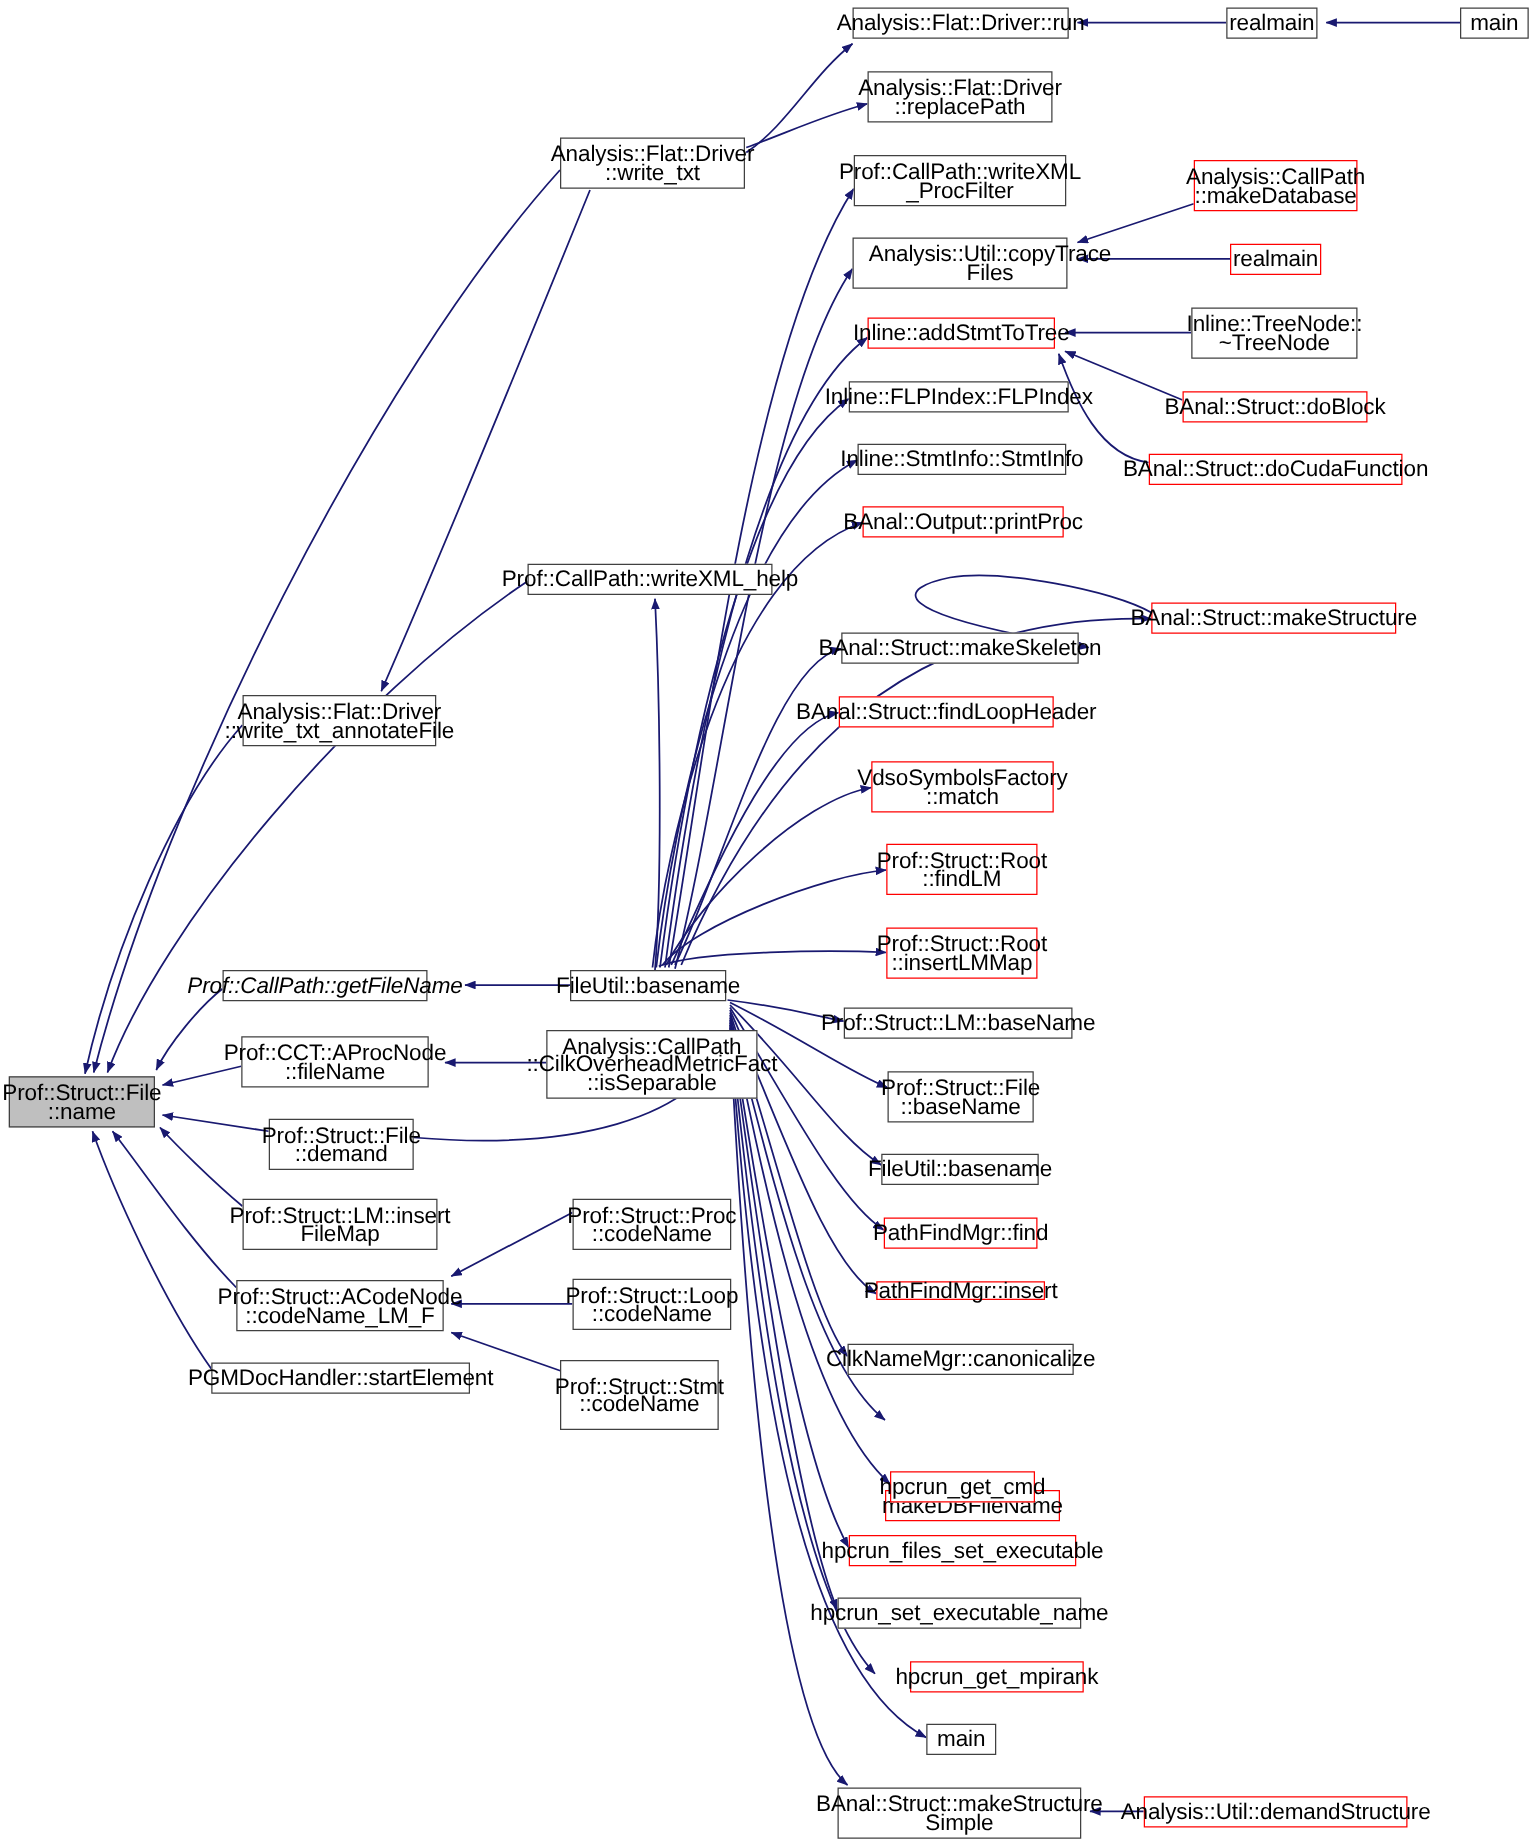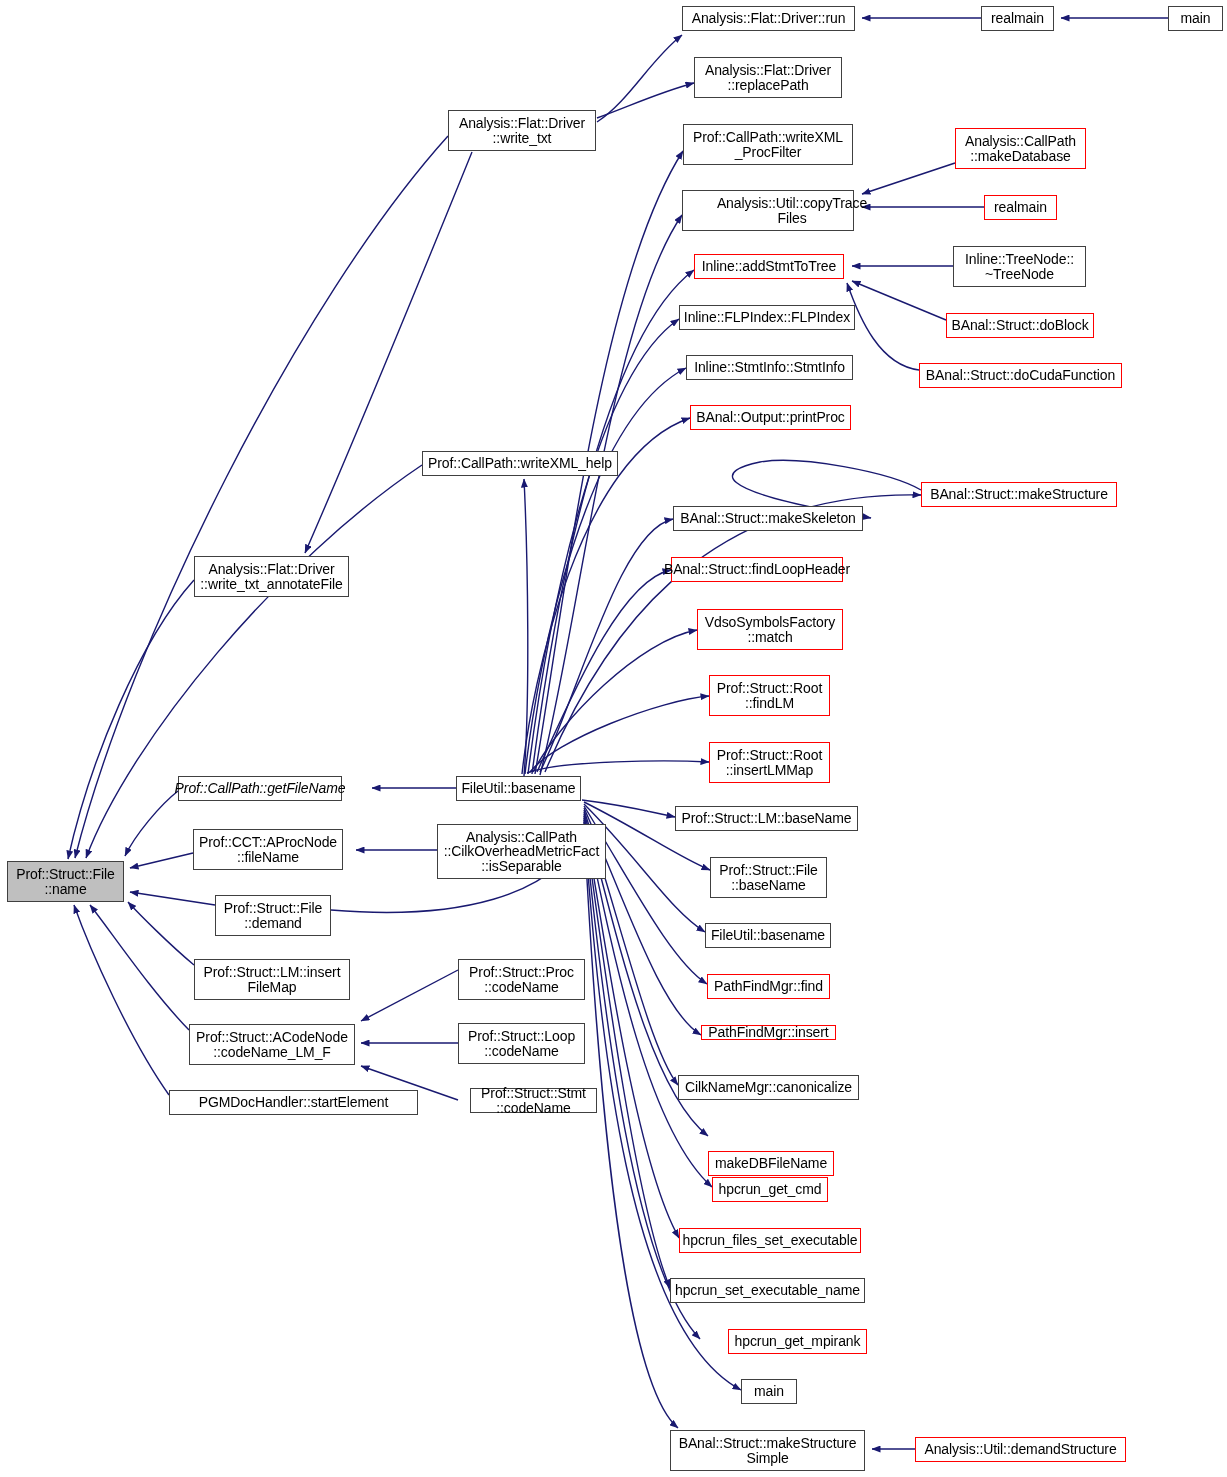--- a/index.html
+++ b/index.html
@@ -27,21 +27,21 @@
   .node {
     position: absolute;
     box-sizing: border-box;
     display: flex;
     align-items: center;
     justify-content: center;
     text-align: center;
     background: #ffffff;
     border: 1px solid #404040;
     color: #000000;
-    font-size: 14px;
+    font-size: 18px;
     line-height: 14.5px;
     letter-spacing: -0.1px;
     white-space: pre-line;
     z-index: 5;
   }
   .node.red {
     border: 1px solid #ff0000;
   }
   .node.focus {
     background: #bfbfbf;
@@ -150,21 +150,21 @@
       <div class="node red" style="left: 709px; top: 742px; width: 121px; height: 41px;">Prof::Struct::Root
 ::insertLMMap</div>
       <div class="node" style="left: 456px; top: 776px; width: 125px; height: 25px;">FileUtil::basename</div>
       <div class="node" style="left: 675px; top: 806px; width: 183px; height: 25px;">Prof::Struct::LM::baseName</div>
       <div class="node" style="left: 710px; top: 857px; width: 117px; height: 41px;">Prof::Struct::File
 ::baseName</div>
       <div class="node" style="left: 705px; top: 923px; width: 126px; height: 25px;">FileUtil::basename</div>
       <div class="node red" style="left: 707px; top: 974px; width: 123px; height: 25px;">PathFindMgr::find</div>
       <div class="node red" style="left: 701px; top: 1025px; width: 135px; height: 15px;">PathFindMgr::insert</div>
       <div class="node" style="left: 678px; top: 1075px; width: 181px; height: 25px;">CilkNameMgr::canonicalize</div>
-      <div class="node red" style="left: 708px; top: 1151px; width: 126px; height: 25px;">makeDBFileName</div>
+      <div class="node red" style="left: 708px; top: 1192px; width: 140px; height: 25px;">makeDBFileName</div>
       <div class="node red" style="left: 712px; top: 1177px; width: 116px; height: 25px;">hpcrun_get_cmd</div>
       <div class="node red" style="left: 679px; top: 1228px; width: 182px; height: 25px;">hpcrun_files_set_executable</div>
       <div class="node" style="left: 670px; top: 1278px; width: 195px; height: 25px;">hpcrun_set_executable_name</div>
       <div class="node red" style="left: 700px; top: 1329px; width: 139px; height: 25px; margin-left: 28px;">hpcrun_get_mpirank</div>
       <div class="node" style="left: 741px; top: 1379px; width: 56px; height: 25px;">main</div>
       <div class="node" style="left: 670px; top: 1430px; width: 195px; height: 41px;">BAnal::Struct::makeStructure
 Simple</div>
       <div class="node red" style="left: 915px; top: 1437px; width: 211px; height: 25px;">Analysis::Util::demandStructure</div>
       <div class="node" style="left: 194px; top: 556px; width: 155px; height: 41px;">Analysis::Flat::Driver
 ::write_txt_annotateFile</div>
@@ -177,17 +177,17 @@
       <div class="node" style="left: 215px; top: 895px; width: 116px; height: 41px;">Prof::Struct::File
 ::demand</div>
       <div class="node" style="left: 194px; top: 959px; width: 156px; height: 41px;">Prof::Struct::LM::insert
 FileMap</div>
       <div class="node" style="left: 189px; top: 1024px; width: 166px; height: 41px;">Prof::Struct::ACodeNode
 ::codeName_LM_F</div>
       <div class="node" style="left: 458px; top: 959px; width: 127px; height: 41px;">Prof::Struct::Proc
 ::codeName</div>
       <div class="node" style="left: 458px; top: 1023px; width: 127px; height: 41px;">Prof::Struct::Loop
 ::codeName</div>
-      <div class="node" style="left: 470px; top: 1088px; width: 127px; height: 25px;">Prof::Struct::Stmt
+      <div class="node" style="left: 448px; top: 1088px; width: 127px; height: 56px;">Prof::Struct::Stmt
 ::codeName</div>
-      <div class="node" style="left: 169px; top: 1090px; width: 249px; height: 25px;">PGMDocHandler::startElement</div>
+      <div class="node" style="left: 169px; top: 1090px; width: 207px; height: 25px;">PGMDocHandler::startElement</div>
     </div>
 </div>
 
 </body></html>

